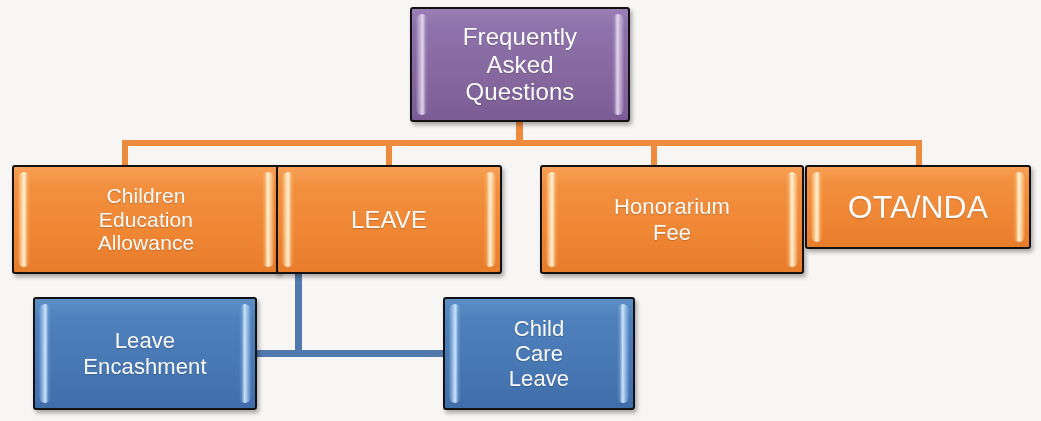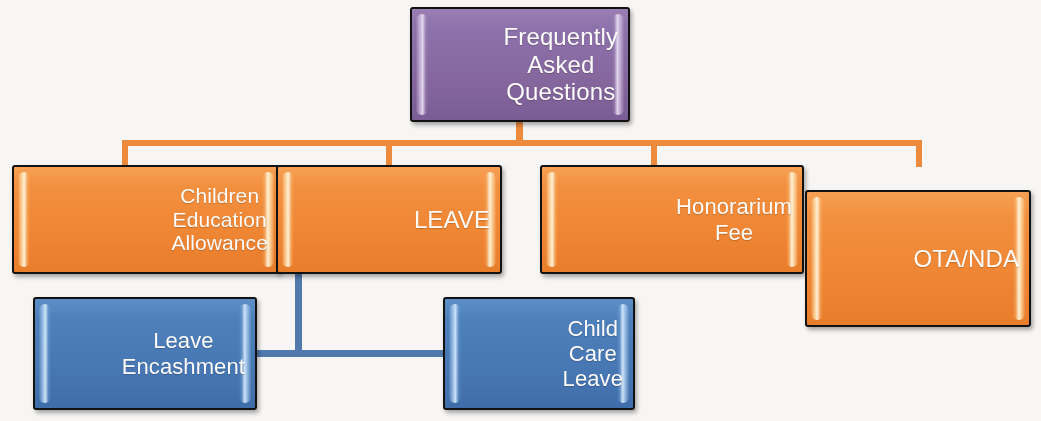--- a/index.html
+++ b/index.html
@@ -29,21 +29,21 @@
 
   
   .node {
     position: absolute;
     z-index: 3;
     box-sizing: border-box;
     border: 2px solid #121212;
     border-radius: 3px;
     display: flex;
     align-items: center;
-    justify-content: flex-end;
+    justify-content: center;
     text-align: center;
     color: #fdfcfb;
     overflow: hidden;
     box-shadow: 2px 3px 4px rgba(0,0,0,0.33);
   }
   .node .label {
     position: relative;
     z-index: 4;
     line-height: 1.14;
     letter-spacing: 0.1px;
@@ -180,21 +180,21 @@
     <span class="label">LEAVE</span>
   </div>
 
   <div class="node orange" style="left:540px; top:165px; width:264px; height:109px; font-size:22px;">
     <span class="bevel-l"></span>
     <span class="bevel-r"></span>
     <span class="label">Honorarium
 Fee</span>
   </div>
 
-  <div class="node orange" style="left:805px; top:165px; width:226px; height:137px; font-size:24px;margin-top:25px;">
+  <div class="node orange" style="left:805px; top:165px; width:226px; height:84px; font-size:32px;">
     <span class="bevel-l"></span>
     <span class="bevel-r"></span>
     <span class="label">OTA/NDA</span>
   </div>
 
   <div class="node blue" style="left:33px; top:297px; width:224px; height:113px; font-size:22px;">
     <span class="bevel-l"></span>
     <span class="bevel-r"></span>
     <span class="label">Leave
 Encashment</span>

